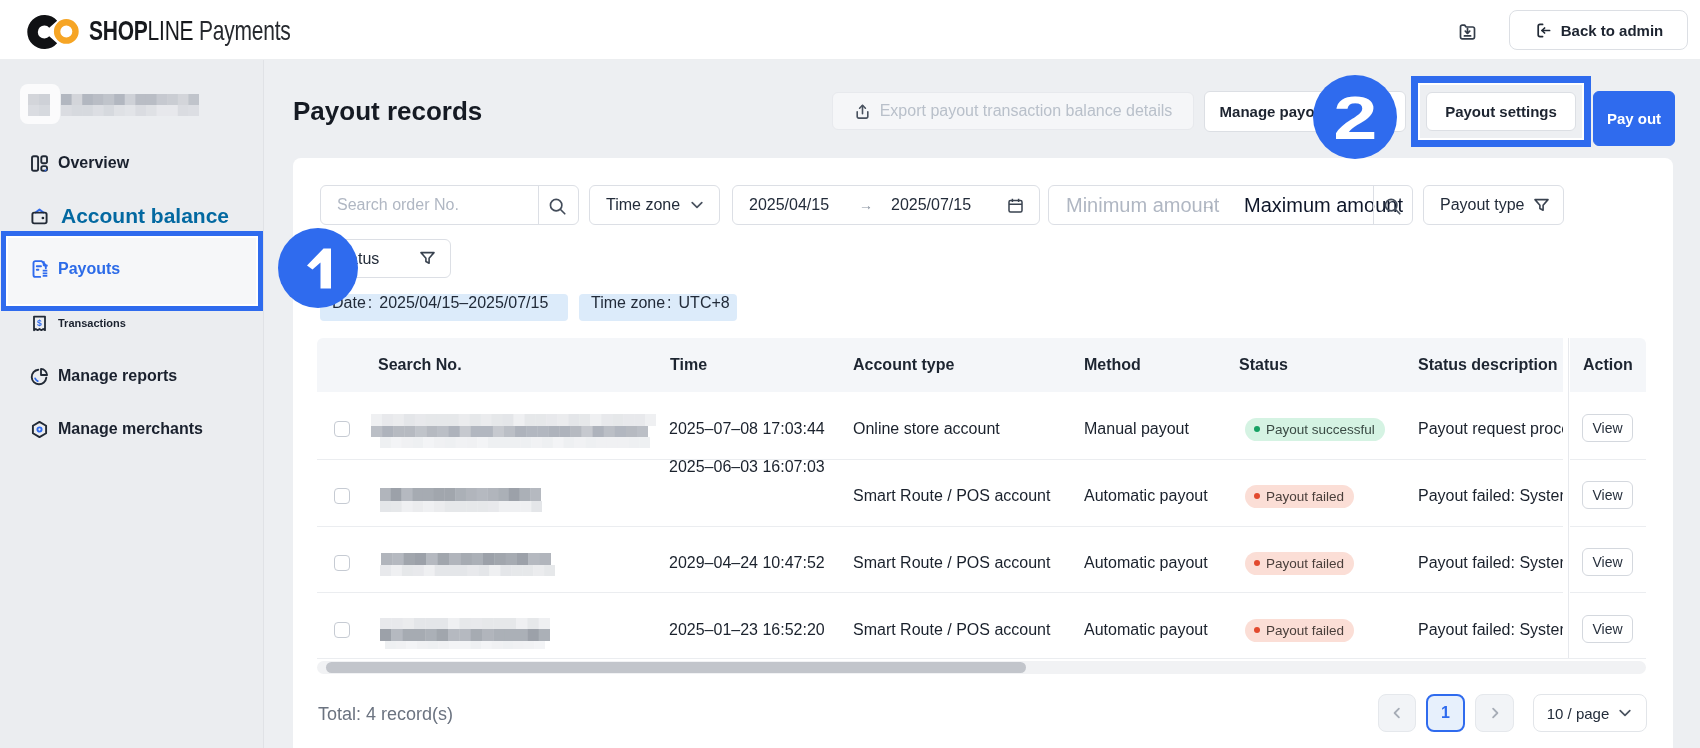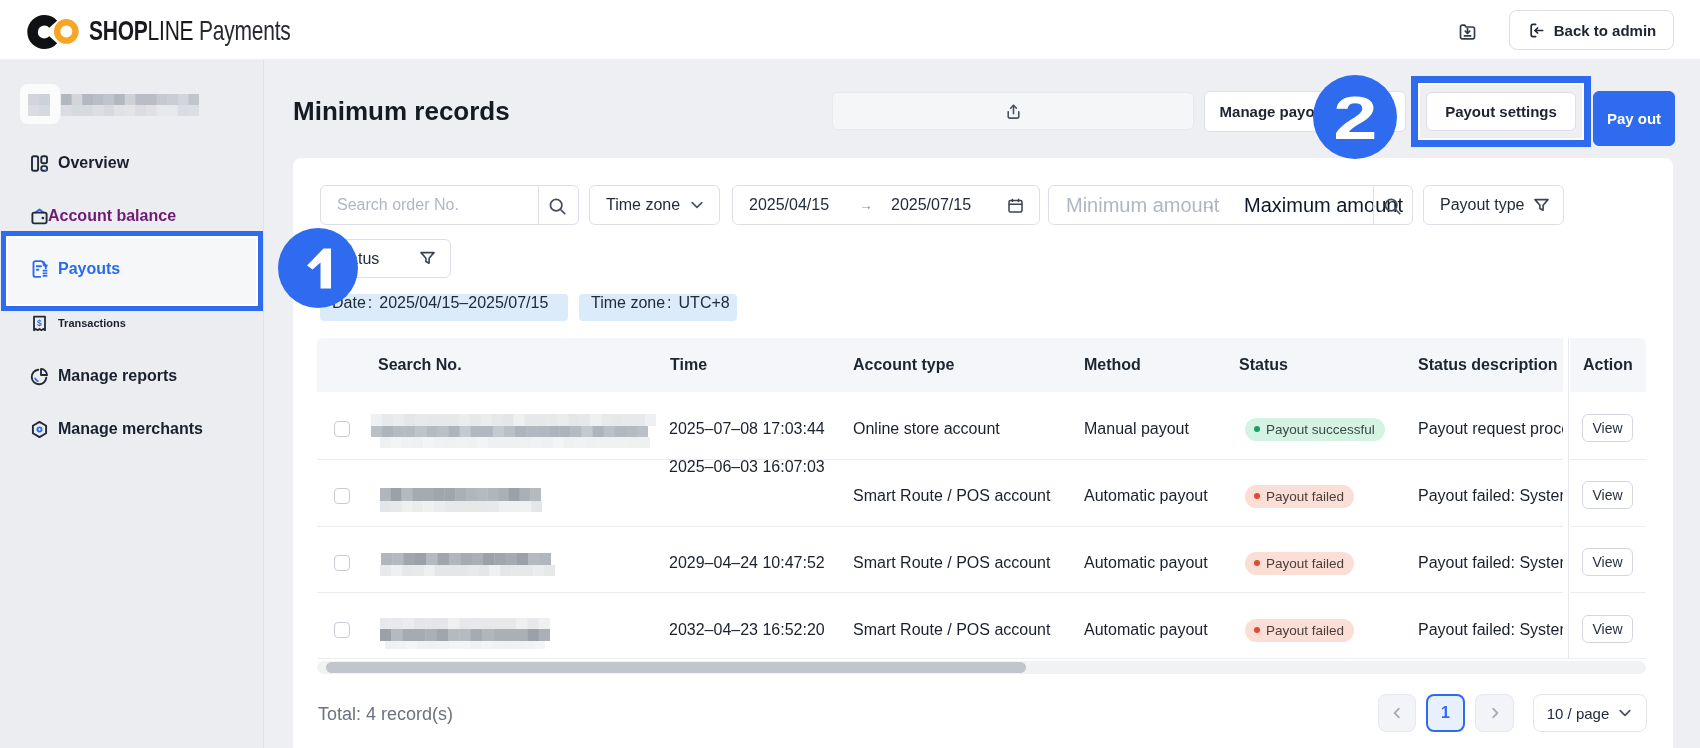--- a/index.html
+++ b/index.html
@@ -22,21 +22,21 @@
 <circle cx="41.3" cy="17.4" r="12.4" fill="#fff"></circle>
 <circle cx="41.3" cy="17.4" r="9.2" fill="none" stroke="#f6a525" stroke-width="6.4"></circle>
 </svg>
 <div class="abs" style="left:89px;top:16px;font-size:28px;letter-spacing:-0.3px;color:#17191d;z-index:31;line-height:30px;transform:scaleX(0.75);transform-origin:left center;white-space:nowrap"><span style="font-weight:700">SHOP</span><span style="font-weight:400">LINE</span><span style="font-weight:400;color:#26292e">&nbsp;Payments</span></div>
 <div class="abs" style="left:1457px;top:21px;z-index:31"><svg width="21" height="21" viewBox="0 0 21 21" fill="none" stroke="#333c49" stroke-width="1.7">
 <path d="M3.5 16.1 V5.8 a1.7 1.7 0 0 1 1.7 -1.7 h2.4 l1.5 1.9 h6.7 a1.7 1.7 0 0 1 1.7 1.7 v8.4 a1.7 1.7 0 0 1 -1.7 1.7 H5.2 a1.7 1.7 0 0 1 -1.7 -1.7 z" stroke-linejoin="round"></path>
 <path d="M10.5 7.6 v4.6" stroke-linecap="round"></path>
 <path d="M8.3 10.2 l2.2 2.2 L12.7 10.2" stroke-linecap="round" stroke-linejoin="round"></path>
 <path d="M7.4 14.9 h6.2" stroke-linecap="round"></path>
 </svg></div>
-<div class="btn" style="left:1509px;top:10px;width:165px;height:40px;border-radius:8px;gap:8px;font-weight:700;font-size:15px;z-index:31">
+<div class="btn" style="left:1509px;top:10px;width:179px;height:40px;border-radius:8px;gap:8px;font-weight:700;font-size:15px;z-index:31">
     <svg width="19" height="19" viewBox="0 0 19 19" fill="none" stroke="#222a36" stroke-width="1.7">
 <path d="M8.6 3.4 H6 A1.8 1.8 0 0 0 4.2 5.2 v8.6 A1.8 1.8 0 0 0 6 15.6 h2.6" stroke-linecap="round"></path>
 <path d="M15.6 9.5 H8" stroke-linecap="round"></path>
 <path d="M10.6 7 L8 9.5 l2.6 2.5" stroke-linecap="round" stroke-linejoin="round"></path>
 </svg>
     <span>Back to admin</span>
   </div>
 <div class="abs" style="left:0;top:60px;width:264px;height:688px;background:#ebedf0;border-right:1px solid #e0e2e6"></div>
 <div class="abs" style="left:20px;top:84px;width:40px;height:40px;background:#fbfbfc;border-radius:8px"></div>
 <svg style="position:absolute;left:28px;top:94px" width="22" height="22" viewBox="0 0 22 22">
@@ -82,21 +82,21 @@
 </svg>
   </div>
 <div class="abs" style="left:58px;top:153px;height:20px;line-height:20px;font-size:16px;font-weight:600;color:#1a212e">Overview</div>
 <div class="abs" style="left:30px;top:206px;height:20px;display:flex;align-items:center">
     <svg width="19" height="19" viewBox="0 0 19 19" fill="none">
 <path d="M5.6 5.6 L9.5 2.4 L13.4 5.6" stroke="#2f6bee" stroke-width="1.9" stroke-linecap="round" stroke-linejoin="round"></path>
 <rect x="2.4" y="5.6" width="14.2" height="10.8" rx="1.8" stroke="#222a36" stroke-width="1.9"></rect>
 <circle cx="12.9" cy="11" r="1.35" fill="#222a36"></circle>
 </svg>
   </div>
-<div class="abs" style="left:48px;top:206px;height:20px;line-height:20px;font-size:16px;font-weight:600;color:#701a75">Account balance</div>
+<div class="abs" style="left:61px;top:206px;height:20px;line-height:20px;font-size:21px;font-weight:600;color:#0369a1">Account balance</div>
 <div class="abs" style="left:1px;top:231px;width:262px;height:80px;border:5px solid #2f6bee;box-shadow:inset 0 0 0 2px #fff;z-index:20;background:transparent"></div>
 <div class="abs" style="left:8px;top:238px;width:248px;height:66px;background:#f6f7f9;z-index:21"></div>
 <div class="abs" style="left:30px;top:259px;z-index:22;height:20px;display:flex;align-items:center">
     <svg width="20" height="20" viewBox="0 0 20 20" fill="none">
 <path d="M15.8 9.2 V6.2 L11.6 2.1 H5.4 A1.9 1.9 0 0 0 3.5 4 v12 a1.9 1.9 0 0 0 1.9 1.9 h4.8" stroke="#2f6bee" stroke-width="1.9" stroke-linecap="round"></path>
 <path d="M13.7 2.3 V6 a0.6 0.6 0 0 0 0.6 0.6 h3.4" stroke="#2f6bee" stroke-width="1.9"></path>
 <path d="M6.8 7.3 h4.2 M6.8 10.8 h1.6" stroke="#2f6bee" stroke-width="1.9" stroke-linecap="round"></path>
 <path d="M12.7 11.7 h4.6 M12.7 14.3 h4.6 M12.7 16.9 h4.6" stroke="#2f6bee" stroke-width="1.7"></path>
 </svg>
   </div>
@@ -116,27 +116,28 @@
 </svg>
   </div>
 <div class="abs" style="left:58px;top:366px;height:20px;line-height:20px;font-size:16px;font-weight:600;color:#1a212e">Manage reports</div>
 <div class="abs" style="left:30px;top:419px;height:20px;display:flex;align-items:center">
     <svg width="19" height="19" viewBox="0 0 19 19" fill="none">
 <path d="M9.5 1.9 L16.1 5.7 V13.3 L9.5 17.1 L2.9 13.3 V5.7 Z" stroke="#222a36" stroke-width="1.9" stroke-linejoin="round"></path>
 <circle cx="9.5" cy="9.5" r="2.1" stroke="#2f6bee" stroke-width="1.9"></circle>
 </svg>
   </div>
 <div class="abs" style="left:58px;top:419px;height:20px;line-height:20px;font-size:16px;font-weight:600;color:#1a212e">Manage merchants</div>
-<div class="abs" style="left:293px;top:96px;font-size:26px;font-weight:700;color:#151a23">Minimum records</div>
+<div class="abs" style="left:293px;top:96px;font-size:26px;font-weight:700;color:#151a23">Payout records</div>
 <div class="btn" style="left:832px;top:92px;width:362px;height:38px;background:#f5f6f8;border-color:#e7e9ed;gap:9px;font-weight:500;font-size:16px;color:#b9c0ca">
     <svg width="17" height="17" viewBox="0 0 17 17" fill="none" stroke="#49525f" stroke-width="1.6">
 <path d="M8.5 10.7 V2.6" stroke-linecap="round"></path>
 <path d="M5.6 5.2 L8.5 2.3 l2.9 2.9" stroke-linecap="round" stroke-linejoin="round"></path>
 <path d="M3.2 8.7 v4.9 a1.5 1.5 0 0 0 1.5 1.5 h7.6 a1.5 1.5 0 0 0 1.5 -1.5 V8.7" stroke-linecap="round"></path>
 </svg>
+    <span>Export payout transaction balance details</span>
   </div>
 <div class="btn" style="left:1204px;top:91px;width:202px;height:41px;font-size:15px">Manage payout account</div>
 <div class="circ" style="left:1313px;top:75px;width:84px;height:84px;font-size:62px">
     <span style="transform:scaleX(1.28);display:inline-block">2</span>
   </div>
 <div class="abs" style="left:1411px;top:76px;width:180px;height:71px;border:7px solid #2f6bee;box-shadow:inset 0 0 0 2px #fff;z-index:20"></div>
 <div class="btn" style="left:1426px;top:92px;width:150px;height:39px;font-size:15px;z-index:21">Payout settings</div>
 <div class="btn" style="left:1593px;top:91px;width:82px;height:55px;background:#2f6bee;border-color:#2f6bee;color:#fff;font-size:15px">Pay out</div>
 <div class="abs" style="left:293px;top:158px;width:1380px;height:600px;background:#fff;border-radius:8px"></div>
 <div class="inp" style="left:320px;top:185px;width:259px;height:40px">
@@ -425,21 +426,21 @@
     <rect x="64.00" y="0" width="11.07" height="8" fill="#f3f4f6"></rect>
     <rect x="74.67" y="0" width="11.07" height="8" fill="#f3f4f6"></rect>
     <rect x="85.33" y="0" width="11.07" height="8" fill="#eef0f2"></rect>
     <rect x="96.00" y="0" width="11.07" height="8" fill="#f3f4f6"></rect>
     <rect x="106.67" y="0" width="11.07" height="8" fill="#f0f1f3"></rect>
     <rect x="117.33" y="0" width="11.07" height="8" fill="#eef0f2"></rect>
     <rect x="128.00" y="0" width="11.07" height="8" fill="#f0f1f3"></rect>
     <rect x="138.67" y="0" width="11.07" height="8" fill="#f1f2f4"></rect>
     <rect x="149.33" y="0" width="11.07" height="8" fill="#f3f4f6"></rect>
   </svg>
-<div class="celltx" style="left:669px;top:620.5px">2032–04–23 16:52:20</div>
+<div class="celltx" style="left:669px;top:620.5px">2025–01–23 16:52:20</div>
 <div class="celltx" style="left:853px;top:620.5px">Smart Route / POS account</div>
 <div class="celltx" style="left:1084px;top:620.5px">Automatic payout</div>
 <div class="pill" style="left:1245px;top:618.5px;background:#fbded6;color:#493e3a"><span style="width:6px;height:6px;border-radius:3px;background:#e24a2e;margin-right:6px"></span>Payout failed</div>
 <div class="celltx" style="left:1418px;top:620.5px;width:145px;overflow:hidden">Payout failed: System error</div>
 <div class="view" style="left:1582px;top:614.5px">View</div>
 <div class="abs" style="left:317px;top:661px;width:1329px;height:13px;background:#f1f2f4;border-radius:7px"></div>
 <div class="abs" style="left:326px;top:662px;width:700px;height:11px;background:#c2c5cb;border-radius:6px"></div>
 <div class="abs" style="left:318px;top:704px;font-size:18px;color:#6b7380">Total: 4 record(s)</div>
 <div class="btn" style="left:1378px;top:694px;width:38px;height:38px;background:#f2f4f7;border-color:#e5e8ec;border-radius:8px">
     <svg width="14" height="14" viewBox="0 0 14 14" fill="none" stroke="#a7adb7" stroke-width="1.8">

